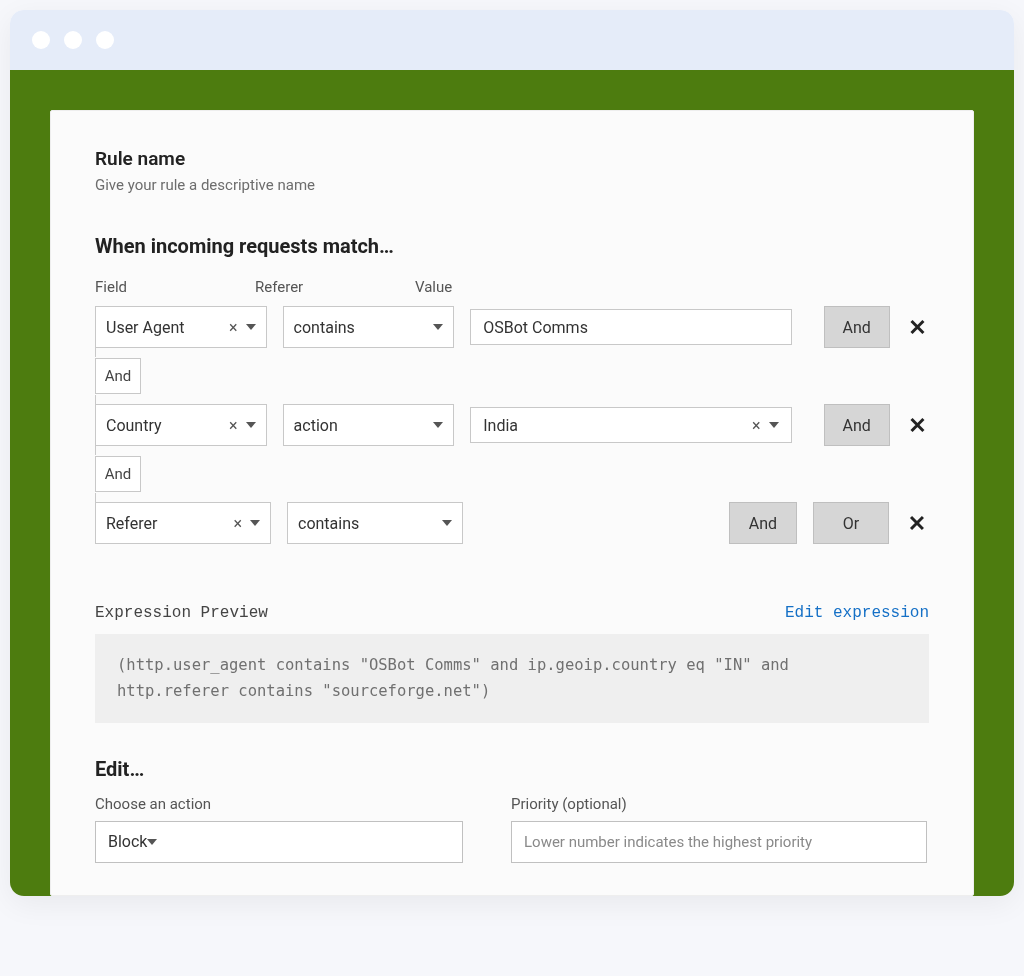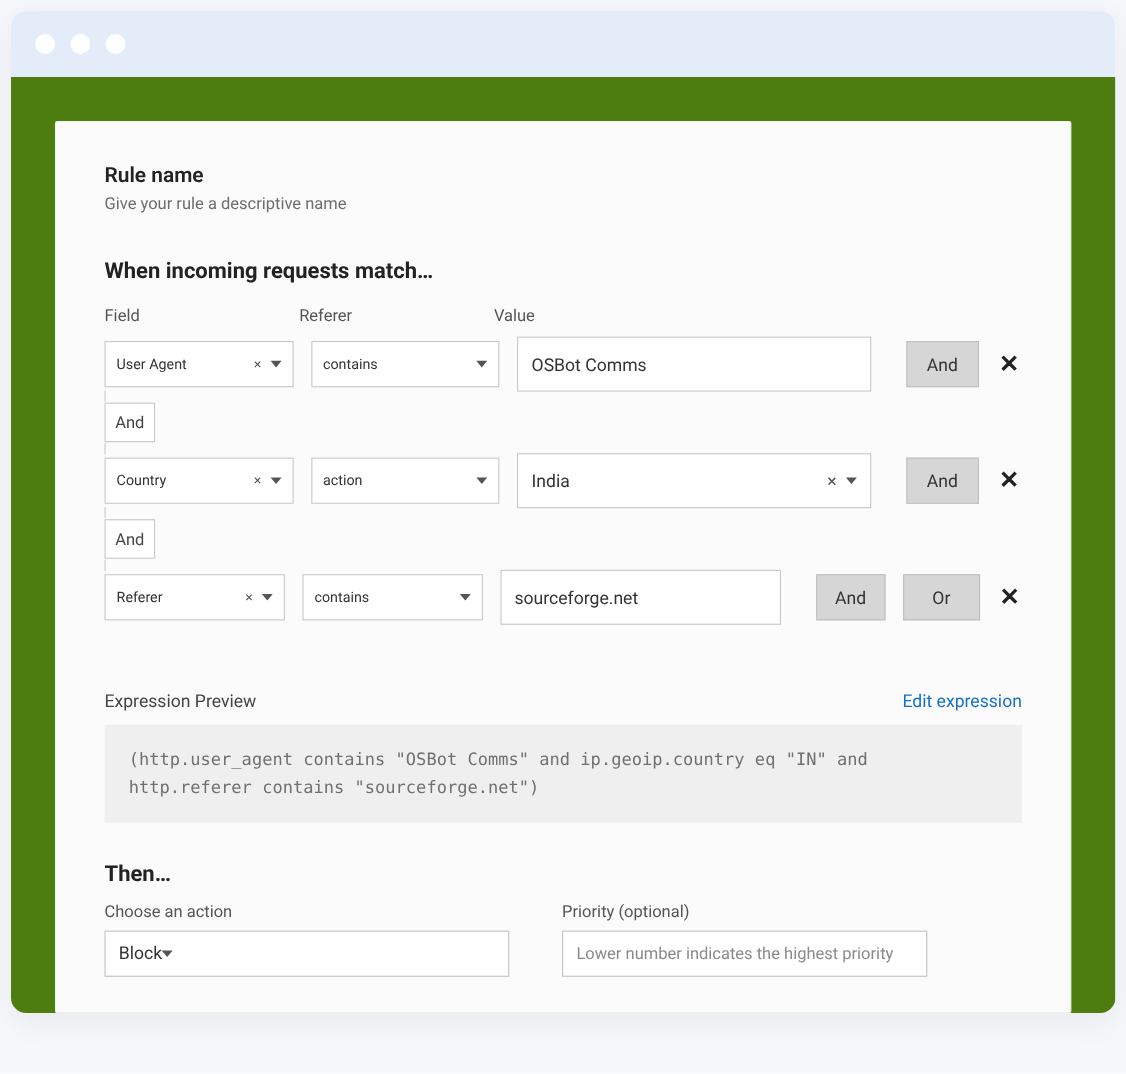--- a/index.html
+++ b/index.html
@@ -54,35 +54,35 @@
     background: #fff;
     display: flex; align-items: center;
     padding: 0 10px;
     justify-content: space-between;
   }
   .rule-name-input .txt { font-size: 16px; color: #222; }
   .rule-name-input .glyph { color: #888; }
 
   .match-title { font-size: 20px; font-weight: 700; margin-top: 40px; color:#222; }
 
-  .col-heads { display:flex; gap:17px; margin-top:20px; font-size:15px; color:#555; }
+  .col-heads { display:flex; gap:0; margin-top:20px; font-size:15px; color:#555; }
   .col-heads .c1 { width:160px; }
   .col-heads .c2 { width:160px; }
   .col-heads .c3 { flex:1; }
 
   .row {
     display:flex; align-items:center; gap:16px; margin-top:10px;
   }
   .field-sel, .op-sel {
     width:176px; height:42px; border:1px solid #c8c8c8; background:#fff;
-    display:flex; align-items:center; padding:0 10px; font-size:13px; color:#333;
+    display:flex; align-items:center; padding:0 10px; font-size:16px; color:#333;
     justify-content:space-between;
   }
   .val-input {
-    height:50px; border:1px solid #c8c8c8; background:#fff;
+    height:36px; border:1px solid #c8c8c8; background:#fff;
     display:flex; align-items:center; padding:0 12px; font-size:16px; color:#333;
     justify-content:space-between;
   }
   .val-w330 { width:330px; }
   .val-w275 { width:275px; }
   .sel-ctrls { display:flex; align-items:center; gap:8px; color:#555; }
   .caret {
     width:0;height:0;border-left:5px solid transparent;border-right:5px solid transparent;
     border-top:6px solid #555;
   }
@@ -108,20 +108,21 @@
   .connector::after{
     content:""; position:absolute; left:-1px; top:-12px; width:1px; height:10px; background:#c8c8c8;
   }
   .connector::before{
     content:""; position:absolute; left:-1px; bottom:-12px; width:1px; height:10px; background:#c8c8c8;
   }
 
   .expr-head {
     display:flex; justify-content:space-between; align-items:flex-end;
     margin-top:60px;
+    font-family:Liberation Mono, monospace;
   }
   .expr-head .lbl { font-size:16px; color:#444; }
   .expr-head .edit { font-size:16px; color:#1570c6; cursor:pointer; }
 
   .expr-box {
     margin-top:12px; background:#efefef; padding:18px 22px;
     font-family: ui-monospace, SFMono-Regular, Menlo, Consolas, monospace;
     font-size:15.5px; color:#707070; line-height:1.7; white-space:pre-wrap;
   }
 
@@ -129,21 +130,21 @@
 
   .then-row { display:flex; gap:48px; margin-top:14px; }
   .then-col { display:flex; flex-direction:column; }
   .then-col .lbl { font-size:15px; color:#555; margin-bottom:8px; }
   .action-sel {
     width:368px; height:42px; border:1px solid #c0c0c0; background:#fff;
     display:flex; align-items:center; justify-content:flex-start; padding:0 12px;
     font-size:16px; color:#333;
   }
   .priority-in {
-    width:332px; height:42px; border:1px solid #c0c0c0; background:#fff;
+    width:416px; height:42px; border:1px solid #c0c0c0; background:#fff;
     display:flex; align-items:center; padding:0 12px;
     font-size:15px; color:#8a8a8a;
   }
 
   .icon-form {
     display:inline-block; width:18px; height:14px;
   }
   .icon-form svg { display:block; }
 
 </style>
@@ -225,37 +226,34 @@
           <span>Referer</span>
           <span class="sel-ctrls">
             <span>×</span>
             <span class="caret"></span>
           </span>
         </div>
         <div class="op-sel">
           <span>contains</span>
           <span class="caret"></span>
         </div>
-        <div class="val-input val-w275">
-          <span>sourceforge.net</span>
-        </div>
         <div style="flex:1"></div>
         <div class="btn btn-and-wide">And</div>
         <div class="btn btn-or">Or</div>
         <div class="x-del">✕</div>
       </div>
 
       <div class="expr-head">
         <span class="lbl">Expression Preview</span>
         <span class="edit">Edit expression</span>
       </div>
       <div class="expr-box">(http.user_agent contains "OSBot Comms" and ip.geoip.country eq "IN" and
 http.referer contains "sourceforge.net")</div>
 
-      <div class="then-title">Then…</div>
+      <div class="then-title">Edit…</div>
       <div class="then-row">
         <div class="then-col">
           <div class="lbl">Choose an action</div>
           <div class="action-sel">
             <span>Block</span>
             <span class="caret"></span>
           </div>
         </div>
         <div class="then-col">
           <div class="lbl">Priority (optional)</div>

